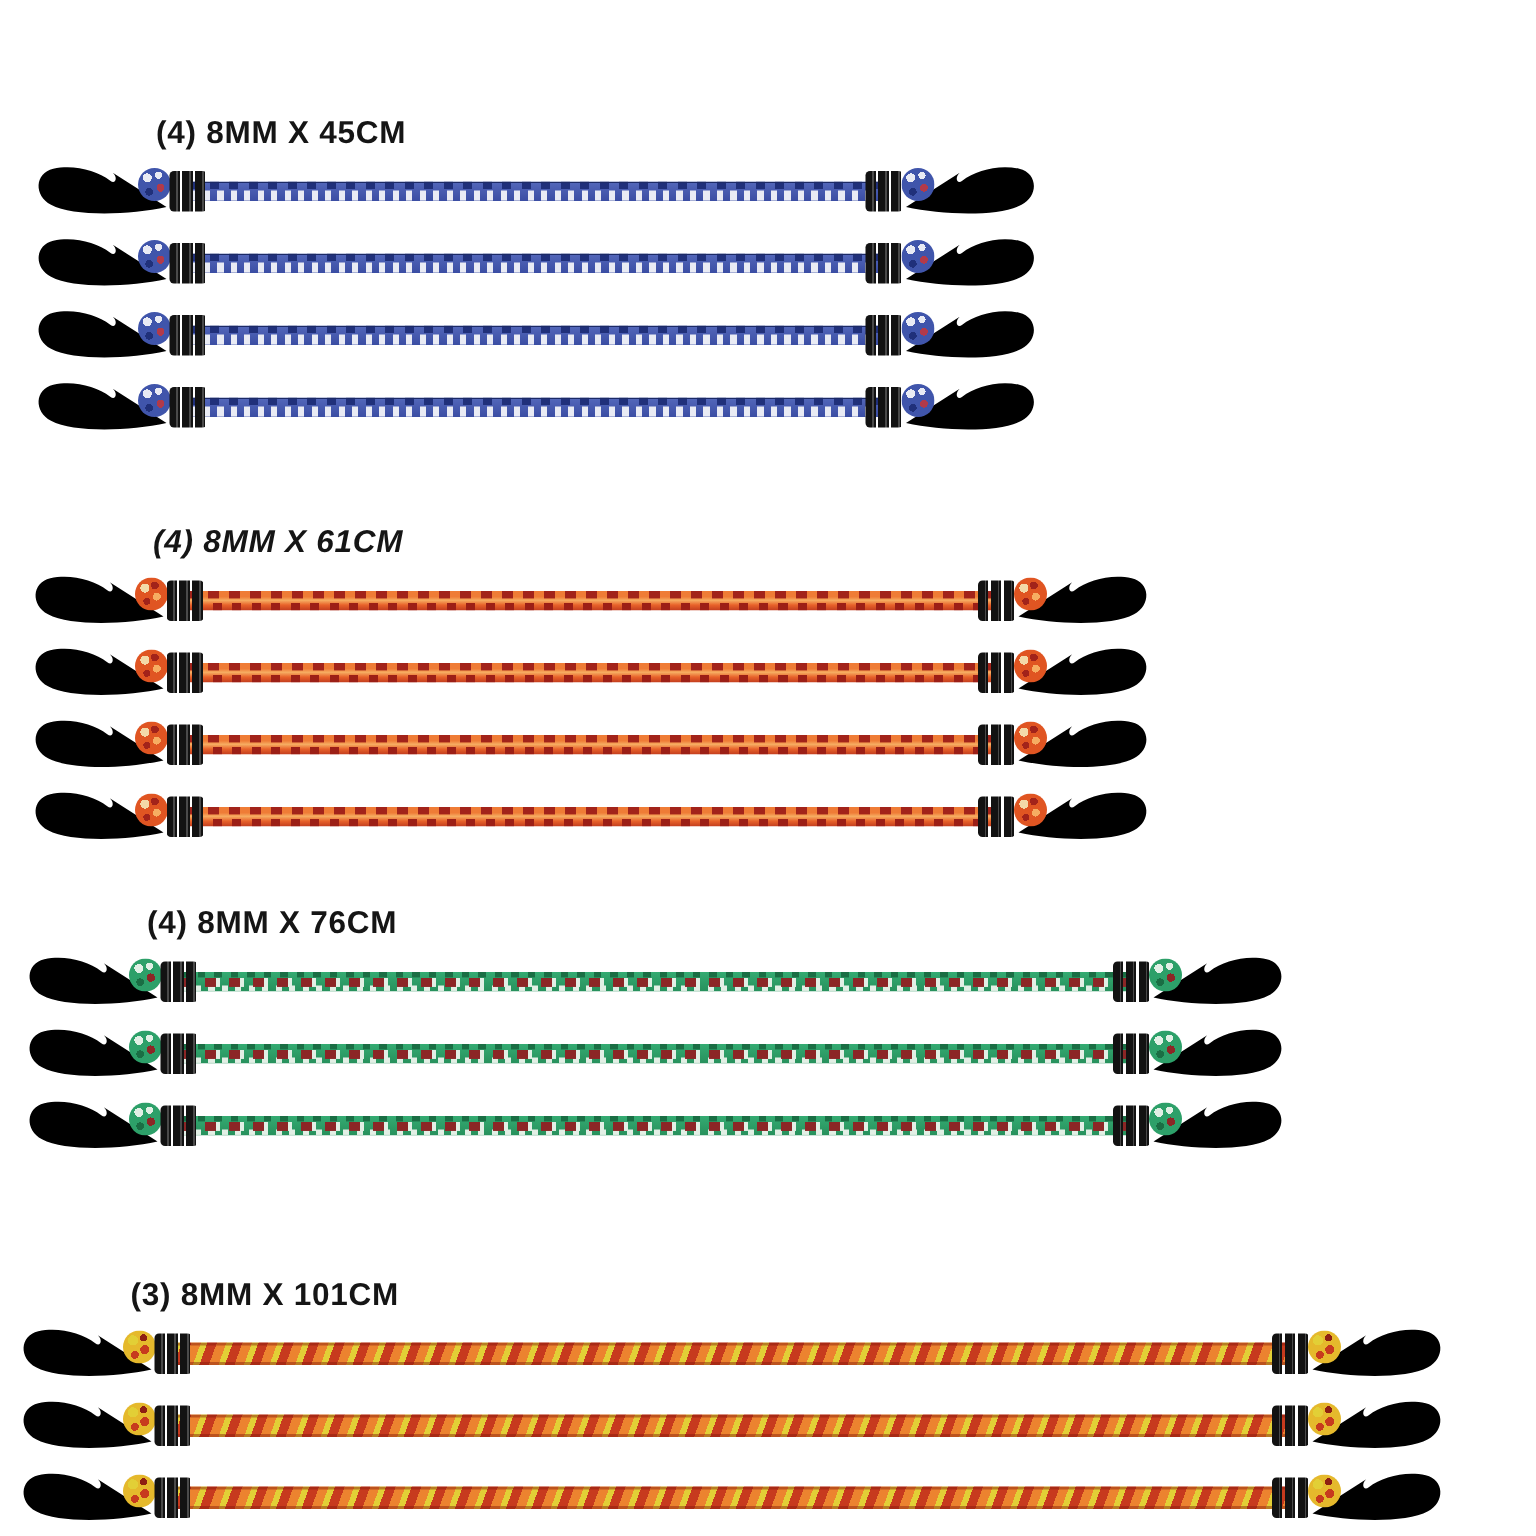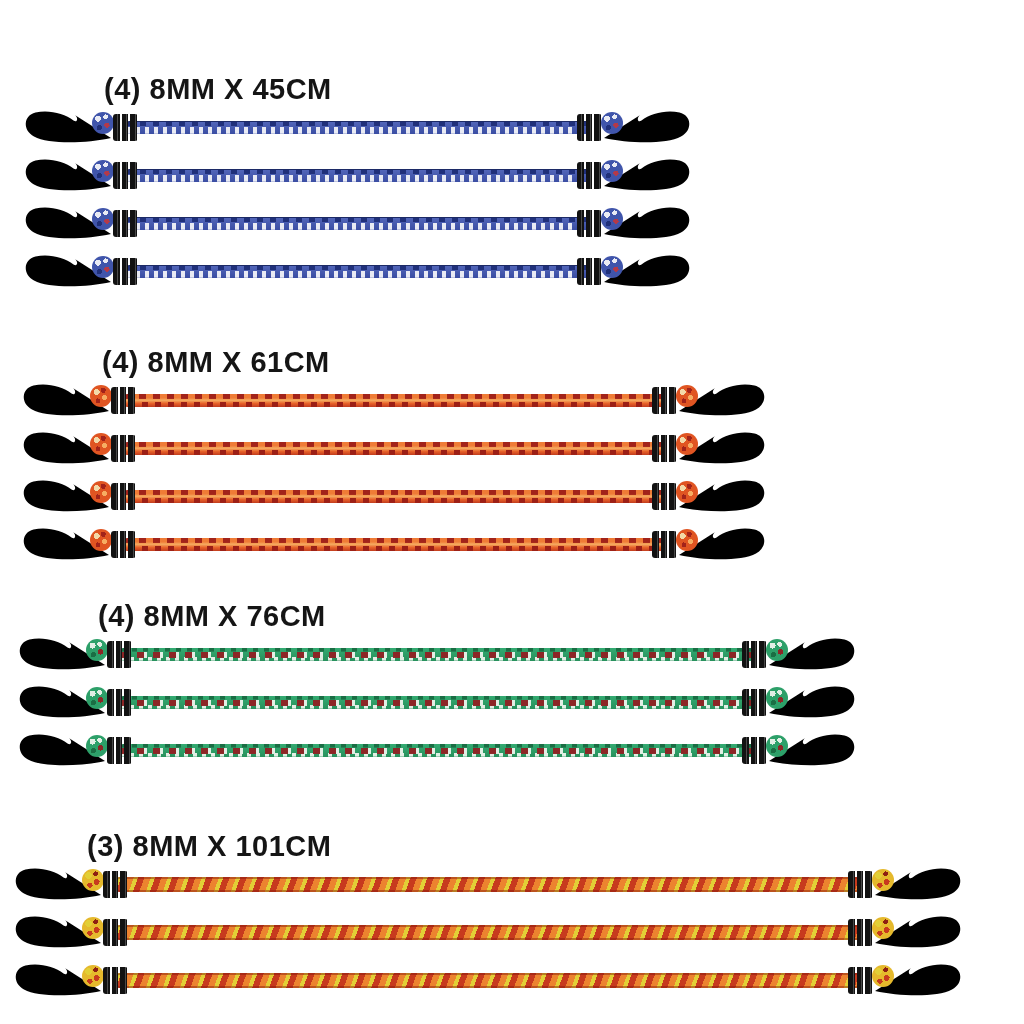--- a/index.html
+++ b/index.html
@@ -1,30 +1,30 @@
 <!DOCTYPE html>
 <html><head>
 <meta charset="utf-8">
 <style>
   html,body{margin:0;padding:0;background:#ffffff;}
   body{font-family:"Liberation Sans", sans-serif;}
   .canvas{position:relative;width:1024px;height:1024px;background:#ffffff;overflow:hidden;}
 
   .group{position:absolute;}
   .group-1{top:75px;left:20px;width:675px;}
-  .group-2{top:348px;left:18px;width:752px;}
+  .group-2{top:348px;left:18px;width:752px;font-style:italic;}
   .group-3{top:602px;left:14px;width:846px;}
   .group-4{top:832px;left:10px;width:956px;}
 
   .group-label{
     margin:0;height:28px;line-height:28px;
-    font-size:29px;font-weight:700;letter-spacing:0.5px;color:#151515;
+    font-size:21px;font-weight:700;letter-spacing:0.5px;color:#151515;
     padding-left:84px;white-space:nowrap;
   }
-  .group-4 .group-label{padding-left:77px;}
+  .group-4 .group-label{padding-left:77px;margin-top:18px;}
 
   .cords{position:relative;}
   .cord-row{position:relative;height:48px;width:100%;}
 
   
   .hook{position:absolute;top:2px;width:92px;height:44px;}
   .hook-left{left:0;}
   .hook-right{right:0;transform:scaleX(-1);}
 
   

